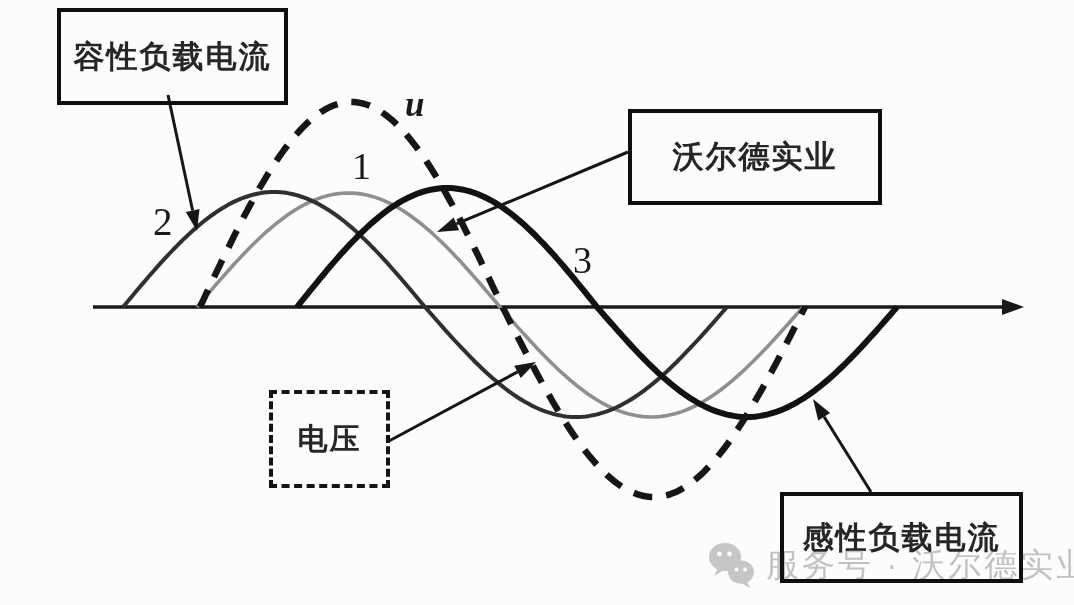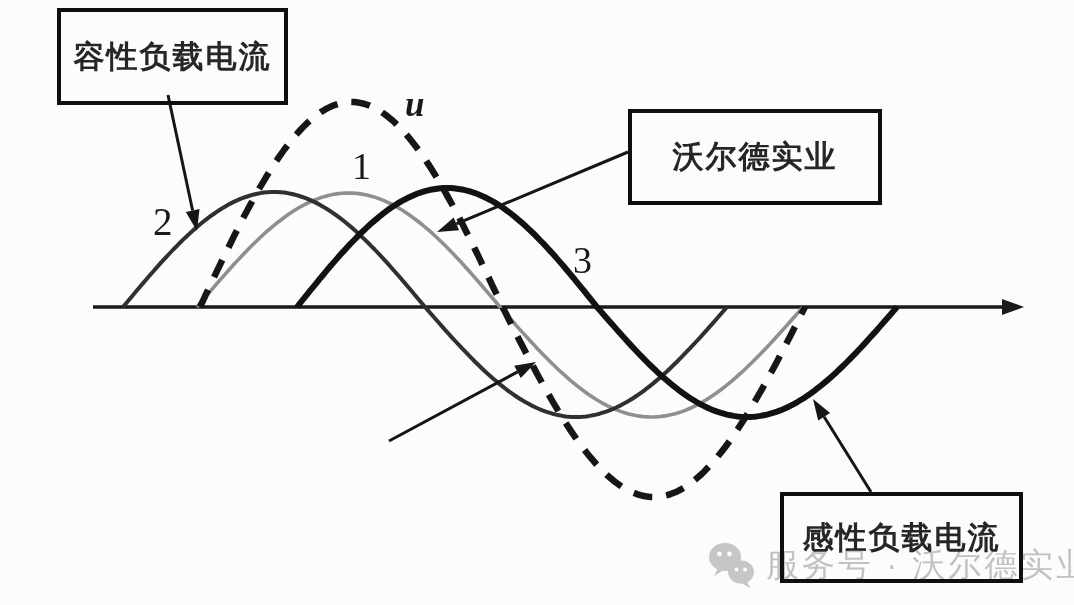--- a/index.html
+++ b/index.html
@@ -86,20 +86,23 @@
 
   <div class="anno-box" id="box-capacitive">
     <span>容性负载电流</span>
   </div>
   <div class="anno-box" id="box-resistive">
     <span>沃尔德实业</span>
   </div>
   <div class="anno-box" id="box-inductive">
     <span>感性负载电流</span>
   </div>
+  <div class="anno-box" id="box-voltage">
+    <span>电压</span>
+  </div>
 
   <span class="curve-label" id="lbl-2">2</span>
   <span class="curve-label" id="lbl-1">1</span>
   <span class="curve-label" id="lbl-3">3</span>
   <span class="curve-label" id="lbl-u">u</span>
 
   <div id="watermark">
     <svg width="54" height="54" viewBox="0 0 54 54">
       <g fill="#a3a3a3">
         <ellipse cx="21" cy="19" rx="16" ry="14"></ellipse>

